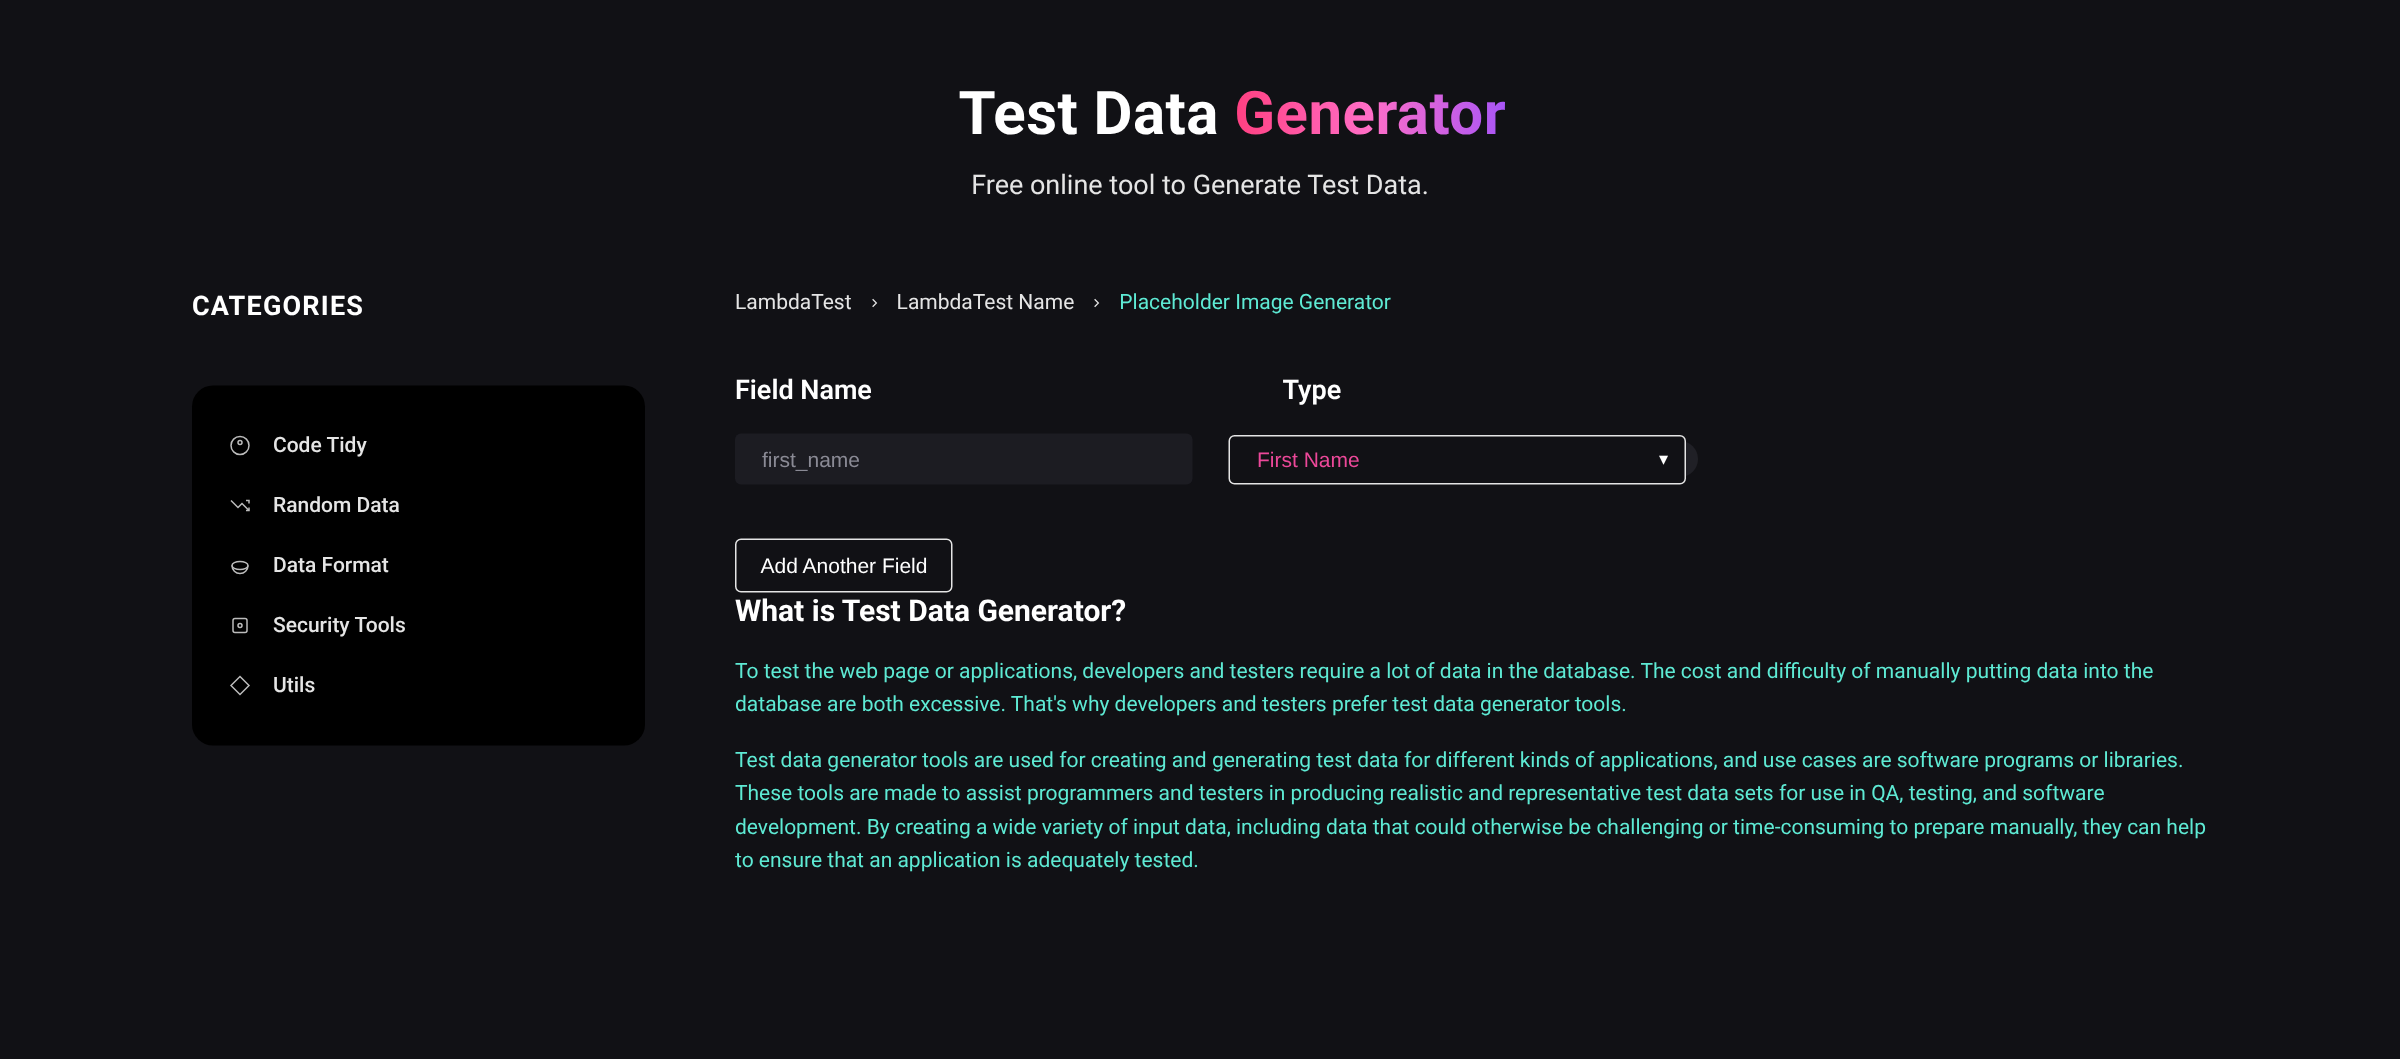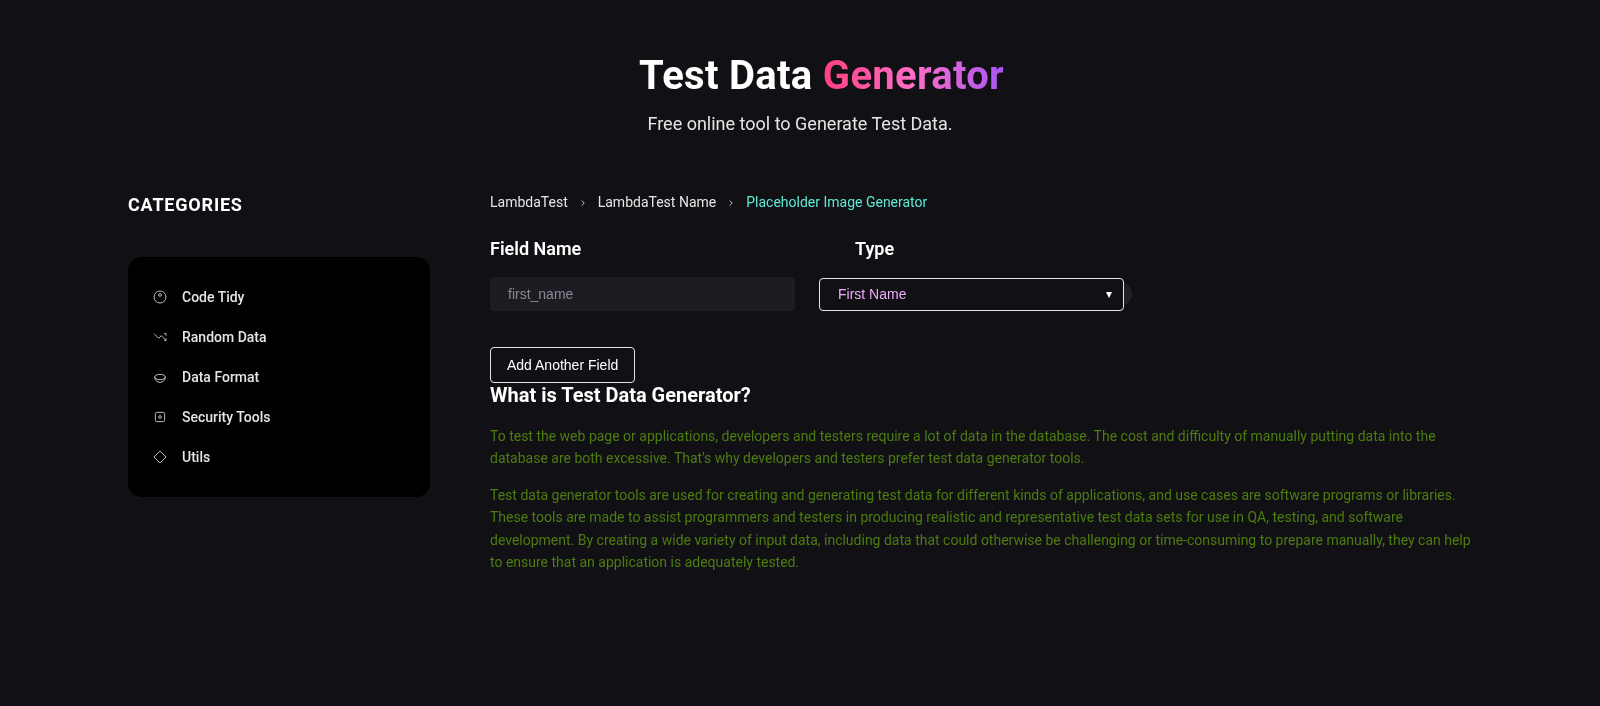--- a/index.html
+++ b/index.html
@@ -88,21 +88,21 @@
     }
     .main {
       flex: 1;
       min-width: 0;
     }
     .breadcrumb {
       font-size: 14px;
       display: flex;
       align-items: center;
       gap: 10px;
-      margin-bottom: 28px;
+      margin-bottom: 40px;
       color: #e5e5e5;
     }
     .breadcrumb a {
       color: #e5e5e5;
       text-decoration: none;
       cursor: pointer;
     }
     .breadcrumb .active {
       color: #5eead4;
     }
@@ -148,21 +148,21 @@
     }
     .text-input::placeholder { color: #8a8a95; }
     .select-wrap {
       position: relative;
       width: 305px;
     }
     select {
       width: 100%;
       background-color: #111115;
       border: 1px solid #e5e5e5;
-      color: #f0abfc;
+      color: #ec4899;
       padding: 7px 18px;
       font-size: 14px;
       border-radius: 4px;
       appearance: none;
       height: 33px;
       cursor: pointer;
     }
     .select-wrap::after {
       content: "▾";
       position: absolute;
@@ -201,21 +201,21 @@
       margin: 68px 0 56px 0;
     }
     .section-heading {
       font-size: 20px;
       font-weight: 700;
       margin-bottom: 18px;
     }
     .body-text {
       font-size: 14px;
       line-height: 1.6;
-      color: #4d7c0f;
+      color: #5eead4;
       margin-bottom: 14px;
     }
   </style>
 </head>
 <body>
 
 <div class="hero">
   <h1 class="hero-title">
     <span>Test Data </span><span class="gradient">Generator</span>
   </h1>

